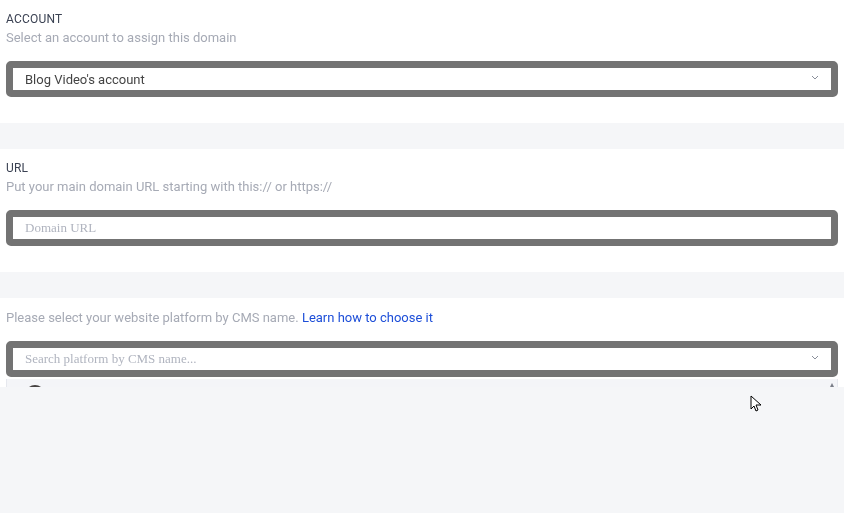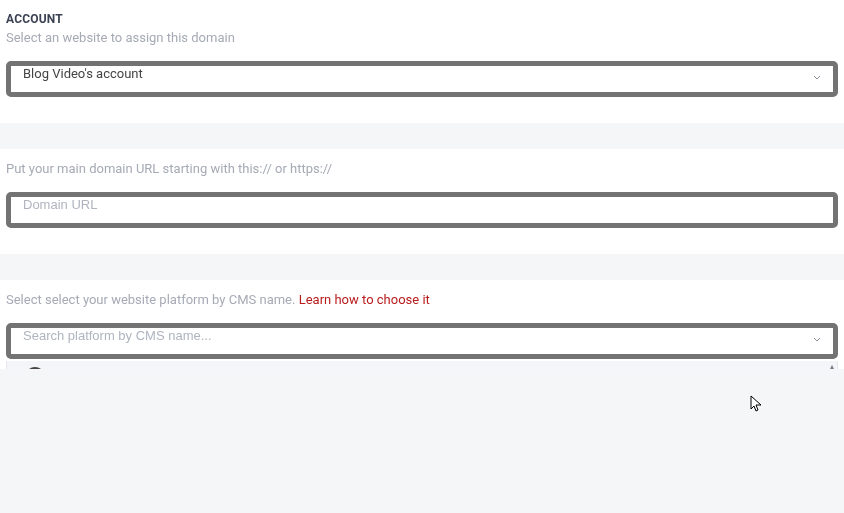--- a/index.html
+++ b/index.html
@@ -10,56 +10,57 @@
       color: #333;
       width: 844px;
     }
     .section {
       background: #fff;
       padding: 12px 6px 26px 6px;
     }
     .section + .section { margin-top: 26px; }
     .section-heading {
       font-size: 12px;
-      font-weight: 700;
+      font-weight: 400;
       color: #3b4253;
       letter-spacing: 0.2px;
       text-transform: uppercase;
       margin-bottom: 4px;
     }
     .section-subtext {
       font-size: 13px;
       color: #a6aab5;
       margin-bottom: 16px;
     }
     .section-subtext a {
-      color: #b91c1c;
+      color: #1d4ed8;
       text-decoration: none;
       text-align: right;
     }
     .select-box, .input-box {
       width: 100%;
       height: 36px;
-      border: 5px solid #737373;
+      border: 7px solid #737373;
       border-radius: 5px;
       padding: 0 12px;
       display: flex;
-      align-items: flex-start;
+      align-items: center;
       background: #fff;
       font-size: 13px;
       color: #444;
       position: relative;
     }
     .input-box input {
       border: none;
       outline: none;
       width: 100%;
       font-size: 13px;
       color: #444;
       background: transparent;
+      font-family: Liberation Serif, serif;
     }
     .input-box input::placeholder { color: #b0b4bf; }
     .chevron {
       position: absolute;
       right: 10px;
       top: 50%;
       transform: translateY(-50%);
       pointer-events: none;
     }
     .combobox-wrap { position: relative; }
@@ -112,41 +113,42 @@
       pointer-events: none;
       z-index: 50;
       left: 750px; top: 395px;
     }
   </style>
 </head>
 <body>
 
 <div class="section">
   <div class="section-heading">ACCOUNT</div>
-  <div class="section-subtext">Select an website to assign this domain</div>
+  <div class="section-subtext">Select an account to assign this domain</div>
   <div class="select-box">
     <span>Blog Video's account</span>
     <span class="chevron">
       <svg width="12" height="12" viewBox="0 0 24 24" fill="none" stroke="#8a8f9a" stroke-width="2">
           <polyline points="6 9 12 15 18 9"></polyline>
         </svg>
     </span>
   </div>
 </div>
 
 <div class="section">
+  <div class="section-heading">URL</div>
   <div class="section-subtext">Put your main domain URL starting with this:// or https://</div>
   <div class="input-box">
     <input type="text" placeholder="Domain URL" style="">
   </div>
 </div>
 
 <div class="section" style="padding-bottom:10px">
   <div class="section-subtext">
-    <span>Select select your website platform by CMS name. </span>
+    <span>Please select your website platform by CMS name. </span>
     <a href="#">Learn how to choose it</a>
   </div>
   <div class="combobox-wrap">
     <div class="input-box">
       <input type="text" placeholder="Search platform by CMS name..." style="">
       <span class="chevron">
         <svg width="12" height="12" viewBox="0 0 24 24" fill="none" stroke="#8a8f9a" stroke-width="2">
             <polyline points="6 9 12 15 18 9"></polyline>
           </svg>
       </span>

